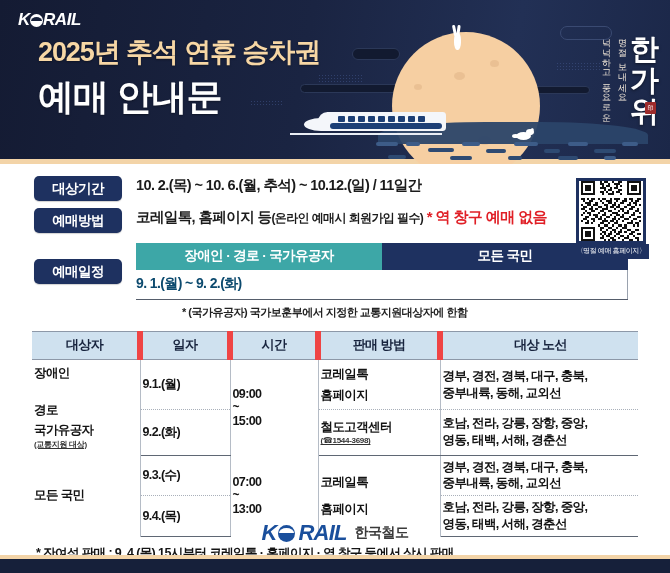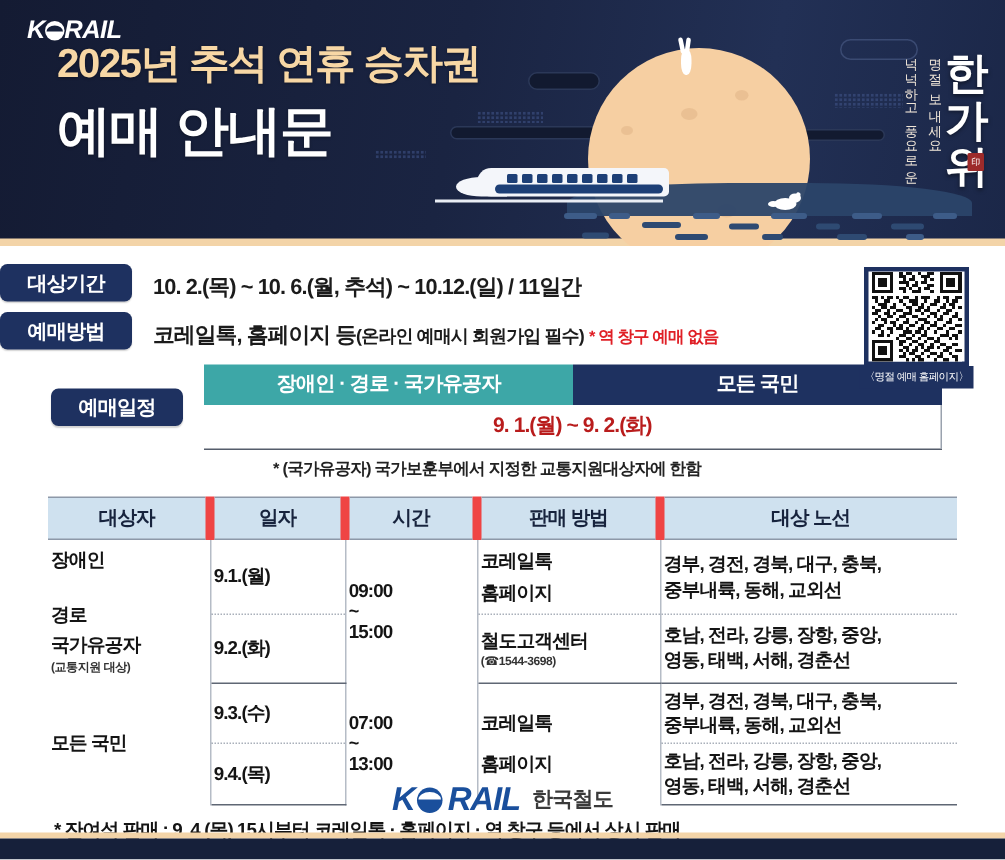--- a/index.html
+++ b/index.html
@@ -37,21 +37,21 @@
     display: inline-block; width: 13px; height: 13px; border-radius: 50%;
     background: #ffffff; position: relative; margin: 0 0px; vertical-align: -1px;
   }
   .kl-dot::after {
     content: ""; position: absolute; left: 1px; top: 3px;
     width: 11px; height: 4px; border-radius: 50% 50% 0 0 / 100% 100% 0 0;
     background: #16203a;
   }
 
   .banner-title {
-    position: absolute; left: 38px; top: 26px; z-index: 6;
+    position: absolute; left: 38px; top: 36px; z-index: 6;
   }
   .bt-line1 {
     font-size: 27px; font-weight: bold; color: #f7d7a5;
     letter-spacing: -1.1px; line-height: 1.25;
     text-shadow: 0 1px 2px rgba(0,0,0,.35);
   }
   .bt-line2 {
     font-size: 36px; font-weight: bold; color: #ffffff;
     letter-spacing: -1.1px; line-height: 1.3; margin-top: 4px;
     text-shadow: 0 1px 2px rgba(0,0,0,.35);
@@ -131,34 +131,34 @@
     position: absolute; right: 2px; bottom: 34px;
     width: 11px; height: 12px; background: #9d2b2b; color: #fff;
     font-size: 6px; display: flex; align-items: center; justify-content: center;
     border-radius: 1px;
   }
 
   
   .body-area { position: relative; padding: 0 0 0 0; }
 
   .info-rows { position: relative; margin-top: 12px; }
-  .info-row { display: flex; align-items: flex-end; margin-bottom: 7px; }
+  .info-row { display: flex; align-items: flex-start; padding-left: 34px; margin-bottom: 7px; }
   .badge {
     width: 88px; height: 25px; flex: 0 0 88px;
     background: #1e3160; color: #ffffff; border-radius: 5px;
     display: flex; align-items: center; justify-content: center;
     font-size: 13.5px; font-weight: bold; letter-spacing: -0.6px;
     box-shadow: 0 1px 1px rgba(0,0,0,.18);
   }
   .info-text {
     margin-left: 14px; font-size: 14.5px; color: #1b1b1b;
     letter-spacing: -0.6px; font-weight: 600;
   }
   .info-text .small { font-size: 12px; font-weight: 600; }
-  .info-text .red { color: #e01f26; font-weight: bold; font-size: 11px; }
+  .info-text .red { color: #e01f26; font-weight: bold; font-size: 15px; }
 
   .qr-box {
     position: absolute; right: 22px; top: 2px; width: 72px; z-index: 5;
     text-align: center;
   }
   .qr-img {
     width: 70px; height: 66px; background: #ffffff;
     border: 3px solid #1e3160;
     display: block;
   }
@@ -172,21 +172,21 @@
   .sched-tables { margin-left: 14px; width: 492px; }
   .sched-head { display: flex; }
   .sh-cell {
     flex: 1; text-align: center; color: #ffffff; font-weight: bold;
     font-size: 13.5px; padding: 4px 0 5px; letter-spacing: -0.6px;
   }
   .sh-teal { background: #3da7a7; }
   .sh-navy { background: #1e3160; }
   .sched-vals { display: flex; border-bottom: 1.5px solid #555d6b; }
   .sv-cell {
-    flex: 1; text-align: center; font-size: 14px; color: #b91c1c;
+    flex: 1; font-size: 14px; color: #0c4a6e;
     padding: 5px 0 6px; letter-spacing: -0.6px; font-weight: 600;
   }
   .sv-cell.divider { border-right: 1px solid #9aa2ae; }
   .sched-note {
     margin-left: 182px; margin-top: 5px; font-size: 11px;
     color: #222; letter-spacing: -0.5px; font-weight: 600;
   }
 
   
   table.main-table {
@@ -200,21 +200,21 @@
   }
   table.main-table th.vs { border-right: 6px solid #ef4444; }
   table.main-table td {
     border-right: 1px solid #b5bcc6; 
     font-size: 12.5px; color: #141414; letter-spacing: -0.6px;
     font-weight: 600; padding: 3px 2px;
   }
   table.main-table td.last { border-right: none; }
   table.main-table td.dash-b { border-bottom: 1px dotted #a9b0ba; }
   table.main-table tr.solid-b td { border-bottom: 1.4px solid #5f6774; }
-  .cell-sub { font-size: 8px; font-weight: 600; color: #333; letter-spacing: -0.3px; }
+  .cell-sub { font-size: 8px; font-weight: 600; color: #333; letter-spacing: -0.3px; text-decoration: underline; }
   .cell-2l { line-height: 1.35; }
   .tilde { font-size: 12px; line-height: 1.1; }
 
   .table-note {
     margin: 8px 0 0 36px; font-size: 12.5px; color: #141414;
     letter-spacing: -0.6px; font-weight: 600;
   }
 
   
   .footer {

